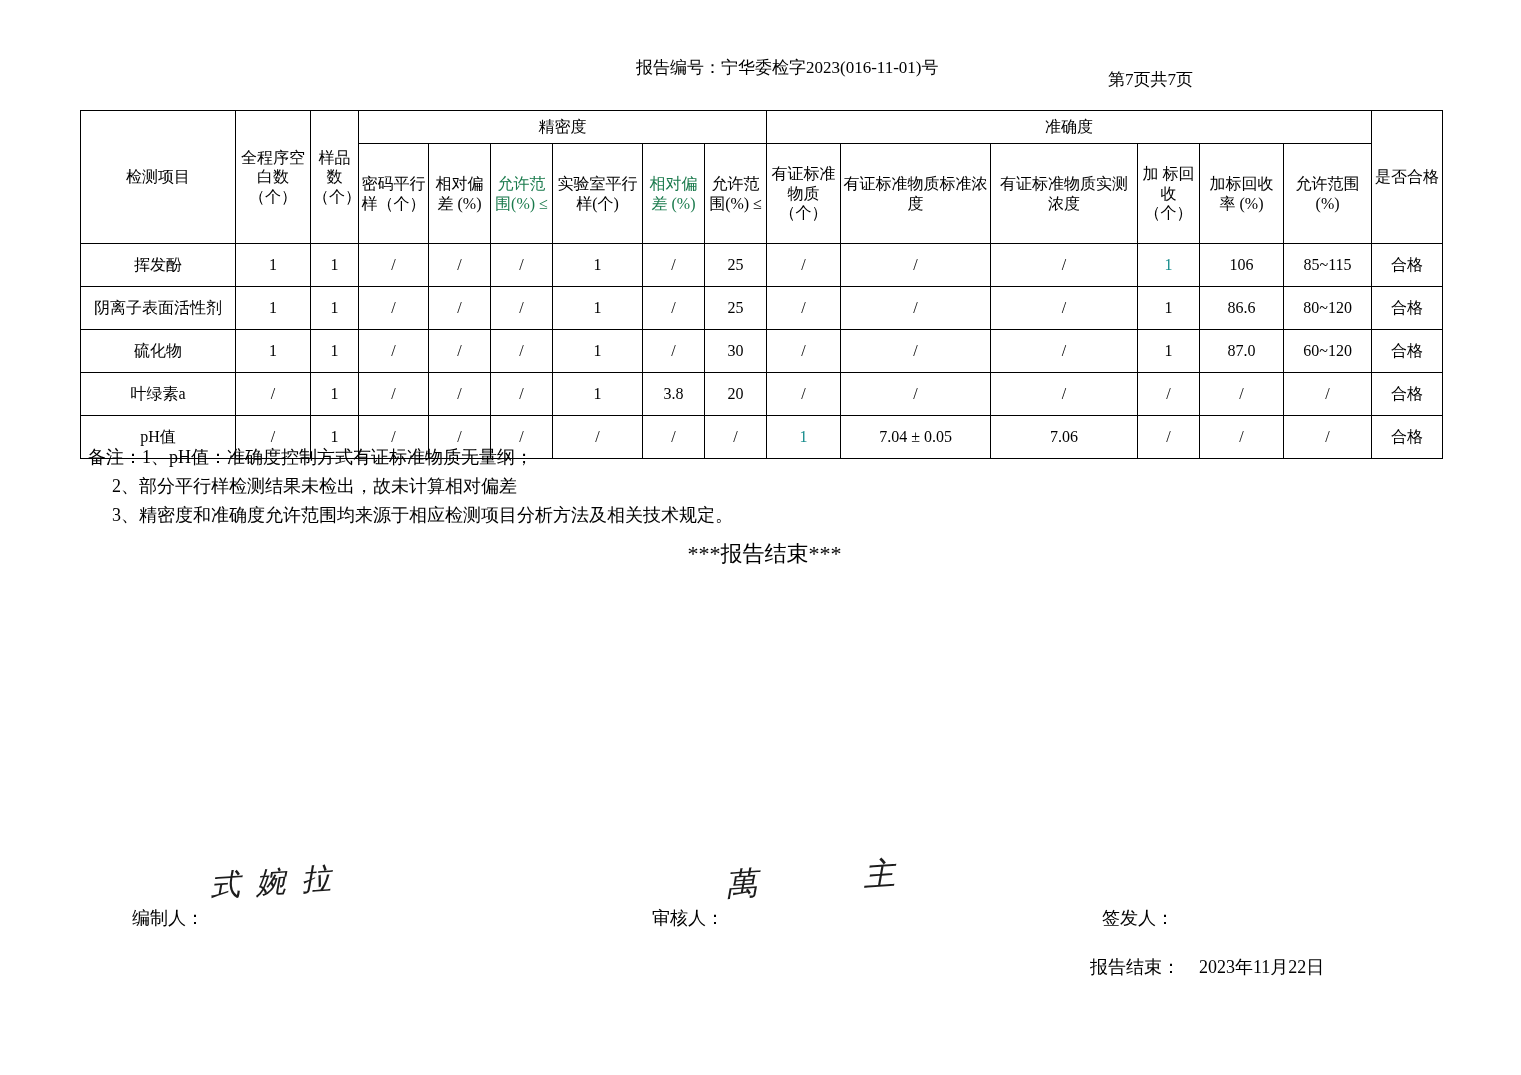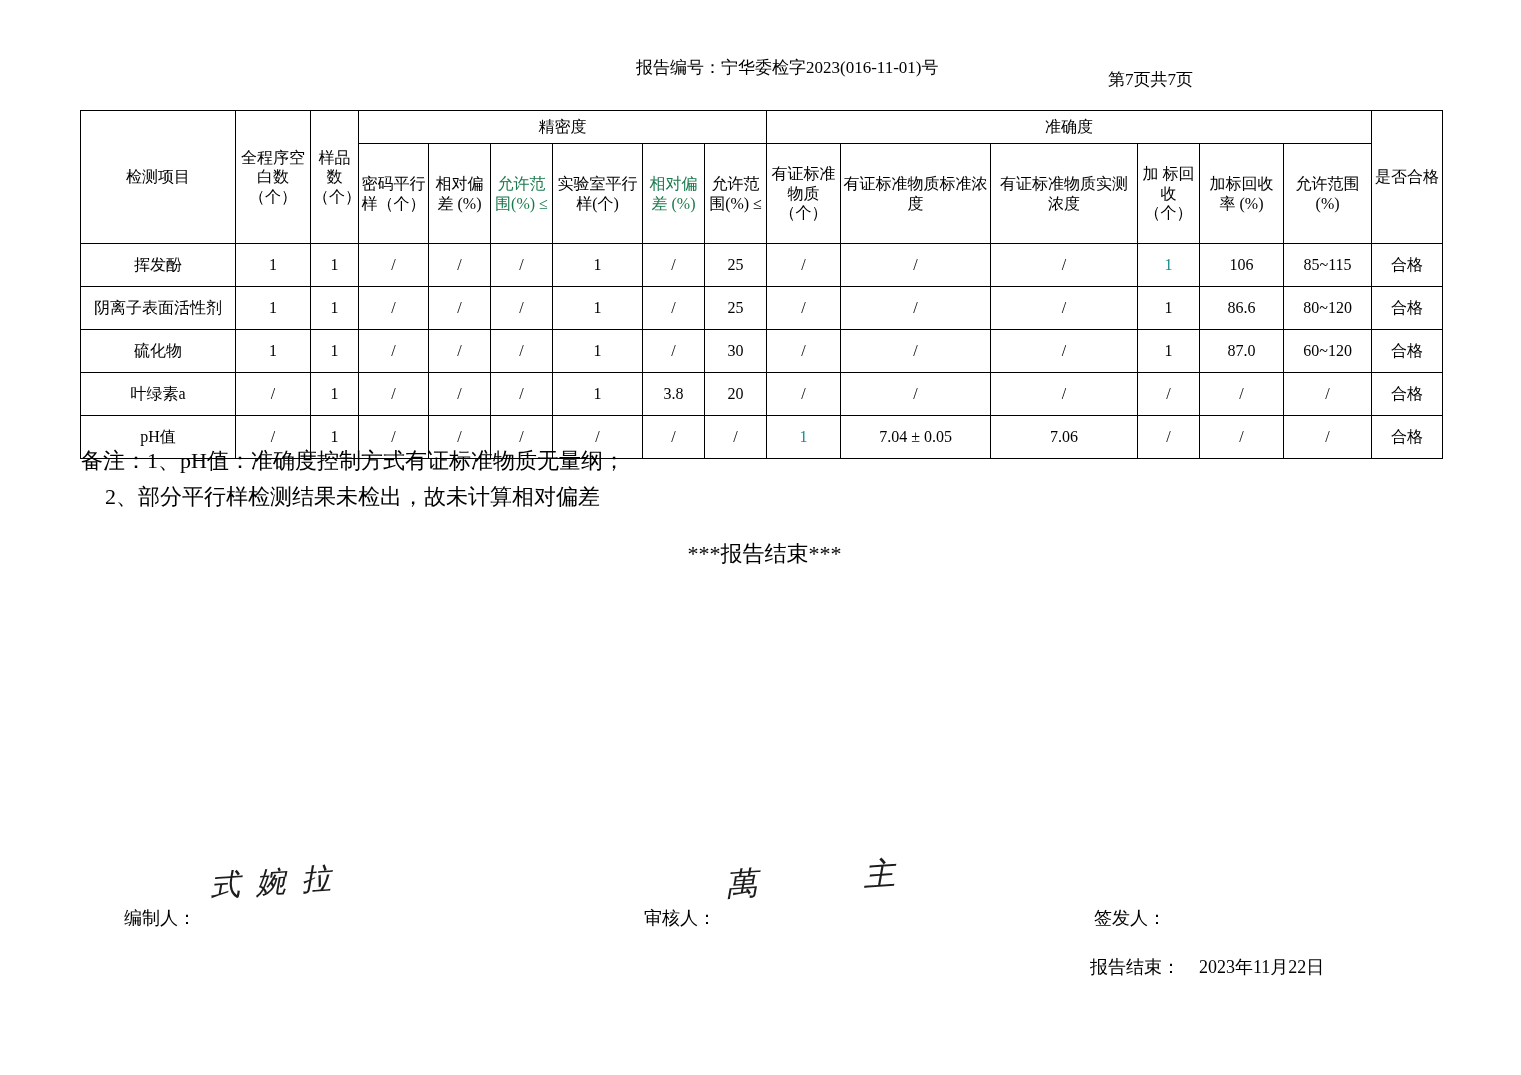--- a/index.html
+++ b/index.html
@@ -75,43 +75,43 @@
     color: #168c8c;
   }
   td.item-name {
     font-size: 16px;
   }
   table.qc tbody td {
     height: 38px;
   }
   .notes {
     position: absolute;
-    left: 81px;
+    left: 88px;
     top: 443px;
-    font-size: 22px;
+    font-size: 18px;
     line-height: 1.62;
     width: 1340px;
   }
   .notes div {
     white-space: nowrap;
   }
   .note-indent {
     padding-left: 24px;
   }
   .end-mark {
     position: absolute;
     left: 4px;
     top: 539px;
     width: 1521px;
     text-align: center;
     font-size: 22px;
   }
   .sign-row {
     position: absolute;
-    left: 4px;
+    left: 12px;
     top: 906px;
     width: 1358px;
     height: 40px;
   }
   .sign-label {
     position: absolute;
     font-size: 18px;
     white-space: nowrap;
   }
   .sign-prep { left: 120px; top: 0; }
@@ -288,20 +288,21 @@
         <td>/</td>
         <td>/</td>
         <td>合格</td>
       </tr>
     </tbody>
   </table>
 
   <div class="notes">
     <div>备注：1、pH值：准确度控制方式有证标准物质无量纲；</div>
     <div class="note-indent">2、部分平行样检测结果未检出，故未计算相对偏差</div>
+    <div class="note-indent">3、精密度和准确度允许范围均来源于相应检测项目分析方法及相关技术规定。</div>
   </div>
 
   <div class="end-mark">***报告结束***</div>
 
   <div class="sign-row">
     <div class="sign-label sign-prep">编制人：</div>
     <div class="sign-label sign-review">审核人：</div>
     <div class="sign-label sign-issue">签发人：</div>
   </div>
 

